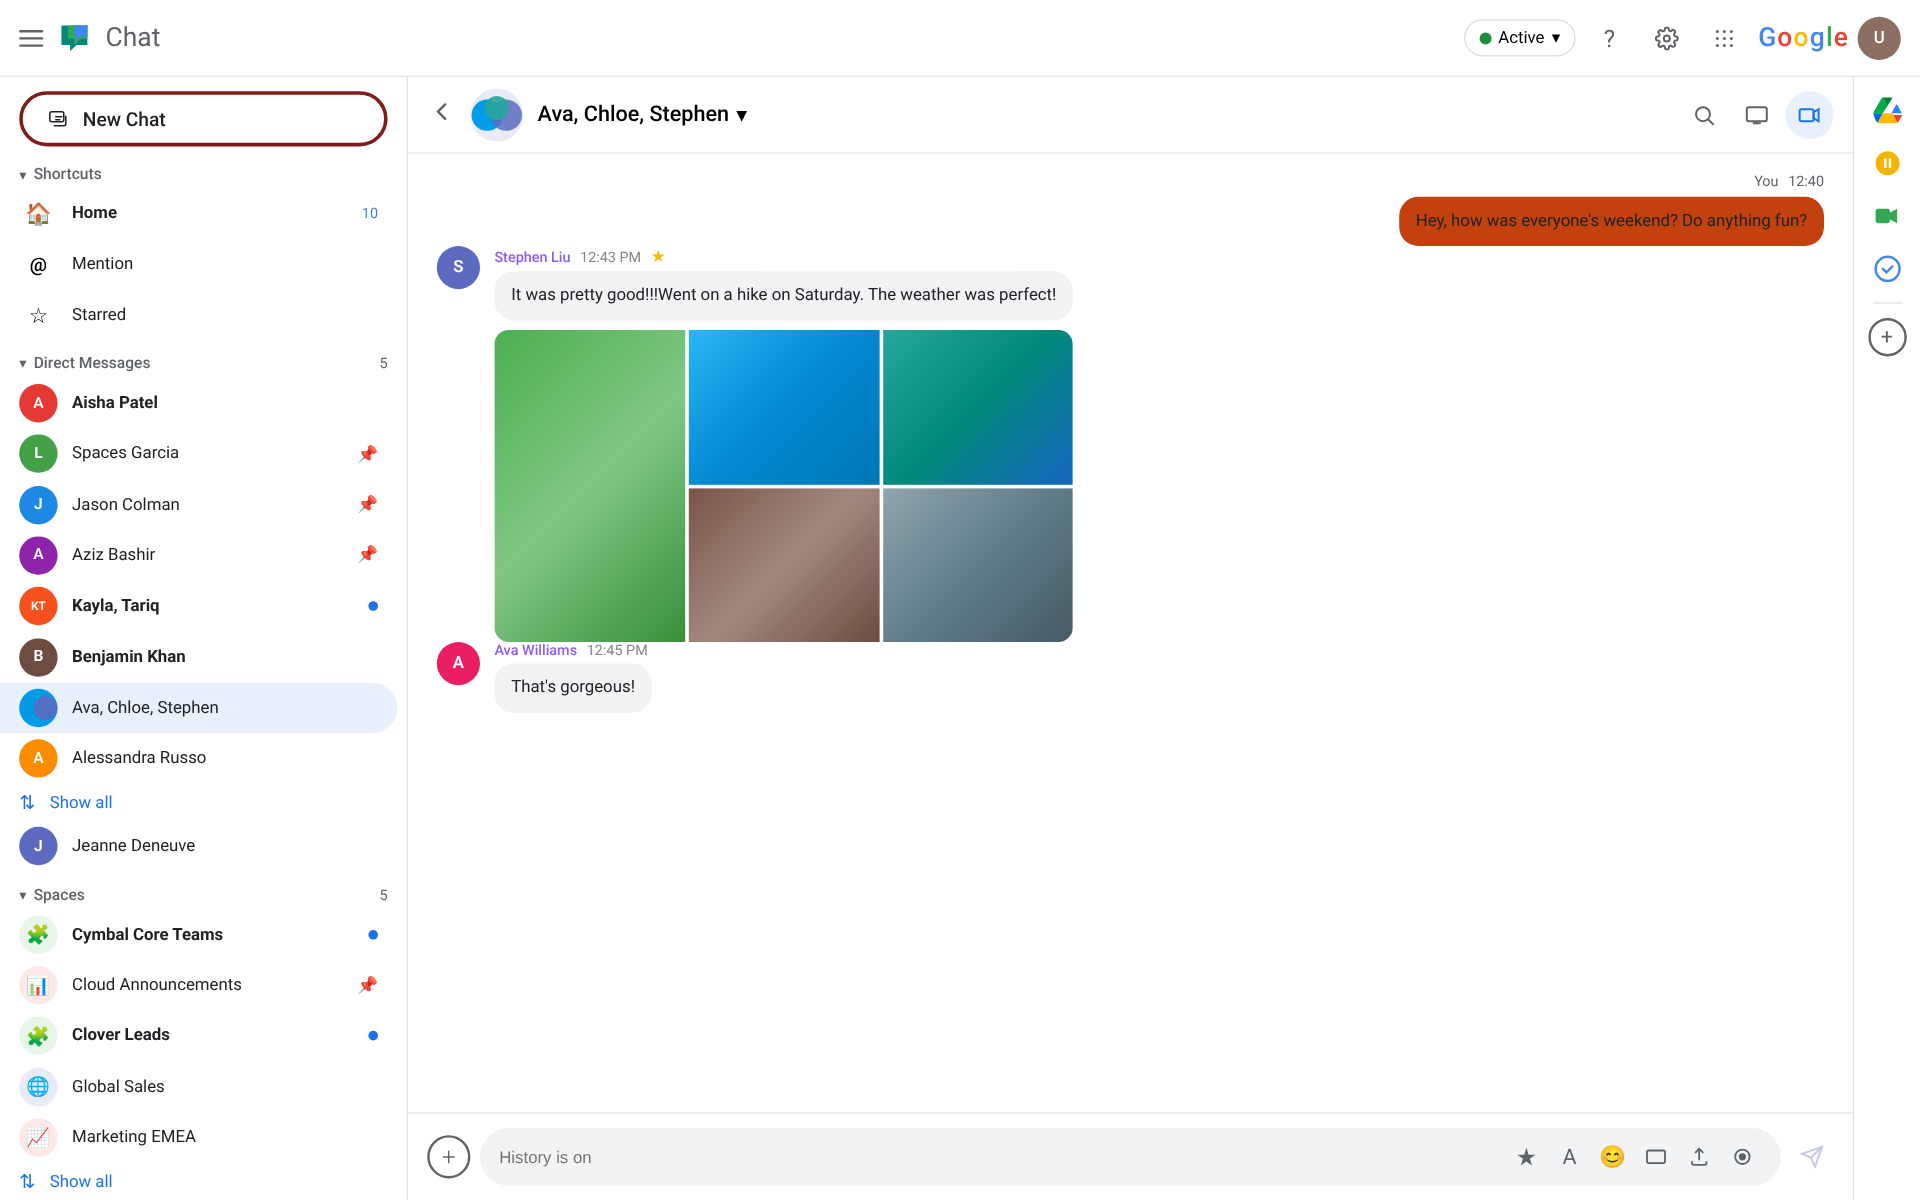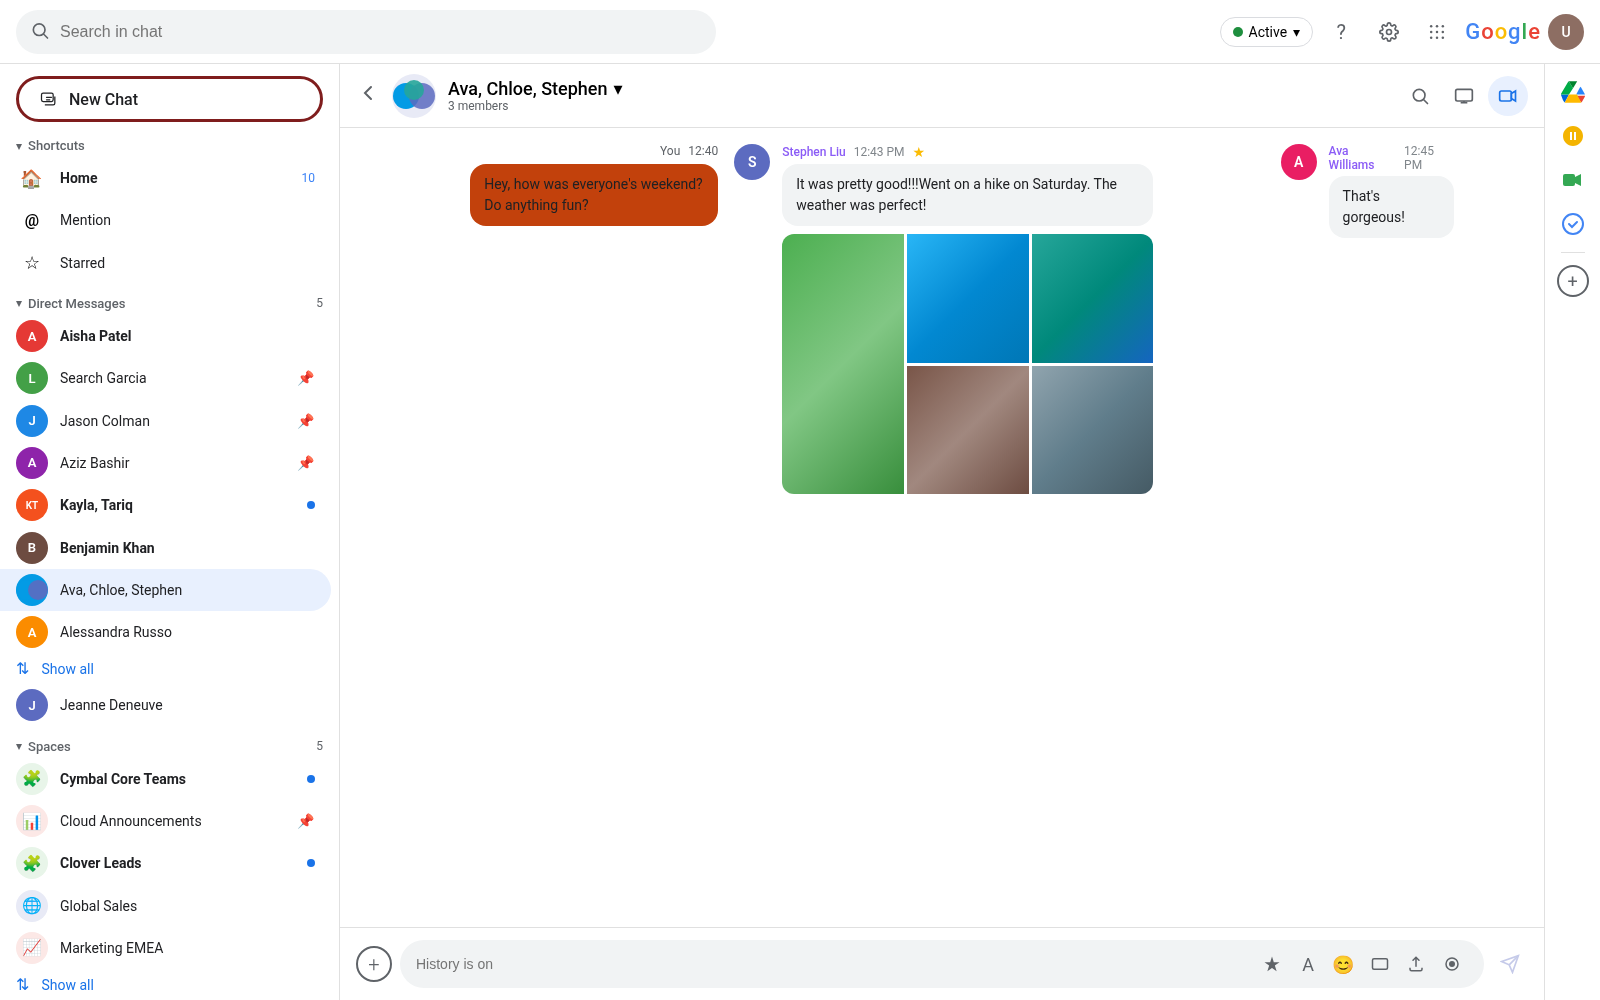--- a/index.html
+++ b/index.html
@@ -55,21 +55,21 @@
     .chat-header .back-btn { color: #5f6368; cursor: pointer; font-size: 20px; }
     .group-avatar { width: 44px; height: 44px; border-radius: 50%; background: #e8eaf6; display: flex; align-items: center; justify-content: center; font-size: 20px; flex-shrink: 0; position: relative; overflow: hidden; }
     .chat-header-info { flex: 1; }
     .chat-header-info .chat-name { font-size: 18px; font-weight: 500; display: flex; align-items: center; gap: 6px; cursor: pointer; }
     .chat-header-info .chat-members { font-size: 12px; color: #5f6368; }
     .header-actions { display: flex; align-items: center; gap: 4px; }
     .header-action-btn { width: 40px; height: 40px; border-radius: 50%; display: flex; align-items: center; justify-content: center; cursor: pointer; color: #5f6368; font-size: 18px; }
     .header-action-btn.active-btn { background: #e8f0fe; color: #1a73e8; }
 
     
-    .messages-area { flex: 1; overflow-y: auto; padding: 16px 24px; display: flex; flex-direction: row; gap: 16px; background: #fff; }
+    .messages-area { flex: 1; overflow-y: auto; padding: 16px 24px; display: flex; flex-direction: column; background: #fff; }
     .message-row { display: flex; align-items: flex-start; gap: 12px; }
     .message-row.sent { flex-direction: row-reverse; }
     .message-avatar { width: 36px; height: 36px; border-radius: 50%; flex-shrink: 0; display: flex; align-items: center; justify-content: center; font-size: 14px; font-weight: 600; color: #fff; }
     .message-content { max-width: 70%; display: flex; flex-direction: column; gap: 4px; }
     .message-meta { display: flex; align-items: center; gap: 8px; font-size: 12px; color: #5f6368; }
     .message-meta .sender { font-weight: 500; color: #8b5cf6; }
     .message-meta .time { color: #80868b; }
     .message-meta .star { color: #fbbc04; font-size: 14px; }
     .bubble { background: #f1f3f4; border-radius: 16px; padding: 10px 14px; font-size: 14px; color: #202124; line-height: 1.5; }
     .bubble.sent { background: #c2410c; }
@@ -101,30 +101,35 @@
     .img-green { background: linear-gradient(135deg, #4caf50 0%, #81c784 50%, #388e3c 100%); }
     .img-blue { background: linear-gradient(135deg, #29b6f6 0%, #0288d1 50%, #0077b6 100%); }
     .img-teal { background: linear-gradient(135deg, #26a69a 0%, #00897b 50%, #1565c0 100%); }
     .img-brown { background: linear-gradient(135deg, #795548 0%, #a1887f 50%, #6d4c41 100%); }
     .img-gray { background: linear-gradient(135deg, #90a4ae 0%, #607d8b 50%, #455a64 100%); }
   </style>
 </head>
 <body>
 
 <div id="topbar">
-
-  <div class="search-bar">
-    <div class="search-bar search-icon-wrap">
-      <svg width="20" height="20" viewBox="0 0 24 24" fill="none">
-          <circle cx="11" cy="11" r="7" stroke="#5f6368" stroke-width="2"></circle>
-          <path d="M16.5 16.5L21 21" stroke="#5f6368" stroke-width="2" stroke-linecap="round"></path>
-        </svg>
-    </div>
-    <input type="text" placeholder="Search in chat" style="">
+  <div class="logo-area">
+    <div class="hamburger">
+      <span></span>
+        <span></span>
+        <span></span>
+    </div>
+    <svg class="chat-logo" viewBox="0 0 40 40">
+      <rect width="40" height="40" rx="10" fill="none"></rect>
+      <path d="M8 8h24v18H22l-6 6v-6H8z" fill="#00897b"></path>
+      <path d="M14 8h18v12H26l-6 6v-6h-6z" fill="#34a853"></path>
+      <path d="M20 8h12v10H26l-4 4v-4h-2z" fill="#4285f4"></path>
+    </svg>
+    <span class="logo-text">Chat</span>
   </div>
+
 
   <div class="topbar-right">
     <div class="active-badge">
       <div class="active-dot"></div>
       <span>Active</span>
       <span>▾</span>
     </div>
     <div class="icon-btn">?</div>
     <div class="icon-btn">
       <svg width="20" height="20" viewBox="0 0 24 24" fill="none">
@@ -193,21 +198,21 @@
       <span class="section-title">Direct Messages</span>
       <span class="section-count">5</span>
     </div>
 
     <div class="sidebar-item">
       <div class="avatar-sm" style="background:#e53935;">A</div>
       <span class="item-label bold">Aisha Patel</span>
     </div>
     <div class="sidebar-item">
       <div class="avatar-sm" style="background:#43a047;">L</div>
-      <span class="item-label">Search Garcia</span>
+      <span class="item-label">Spaces Garcia</span>
       <span class="pin-icon">📌</span>
     </div>
     <div class="sidebar-item">
       <div class="avatar-sm" style="background:#1e88e5;">J</div>
       <span class="item-label">Jason Colman</span>
       <span class="pin-icon">📌</span>
     </div>
     <div class="sidebar-item">
       <div class="avatar-sm" style="background:#8e24aa;">A</div>
       <span class="item-label">Aziz Bashir</span>
@@ -292,21 +297,20 @@
           <circle cx="14" cy="22" r="13" fill="#039be5"></circle>
           <circle cx="30" cy="22" r="13" fill="#5c6bc0" opacity="0.85"></circle>
           <circle cx="22" cy="16" r="10" fill="#26a69a" opacity="0.9"></circle>
         </svg>
       </div>
       <div class="chat-header-info">
         <div class="chat-name">
           <span>Ava, Chloe, Stephen</span>
           <span>▾</span>
         </div>
-        <div class="chat-members">3 members</div>
       </div>
       <div class="header-actions">
         <div class="header-action-btn">
           <svg width="20" height="20" viewBox="0 0 24 24" fill="none">
               <circle cx="11" cy="11" r="7" stroke="#5f6368" stroke-width="2"></circle>
               <path d="M16.5 16.5L21 21" stroke="#5f6368" stroke-width="2" stroke-linecap="round"></path>
             </svg>
         </div>
         <div class="header-action-btn">
           <svg width="20" height="20" viewBox="0 0 24 24" fill="none">

